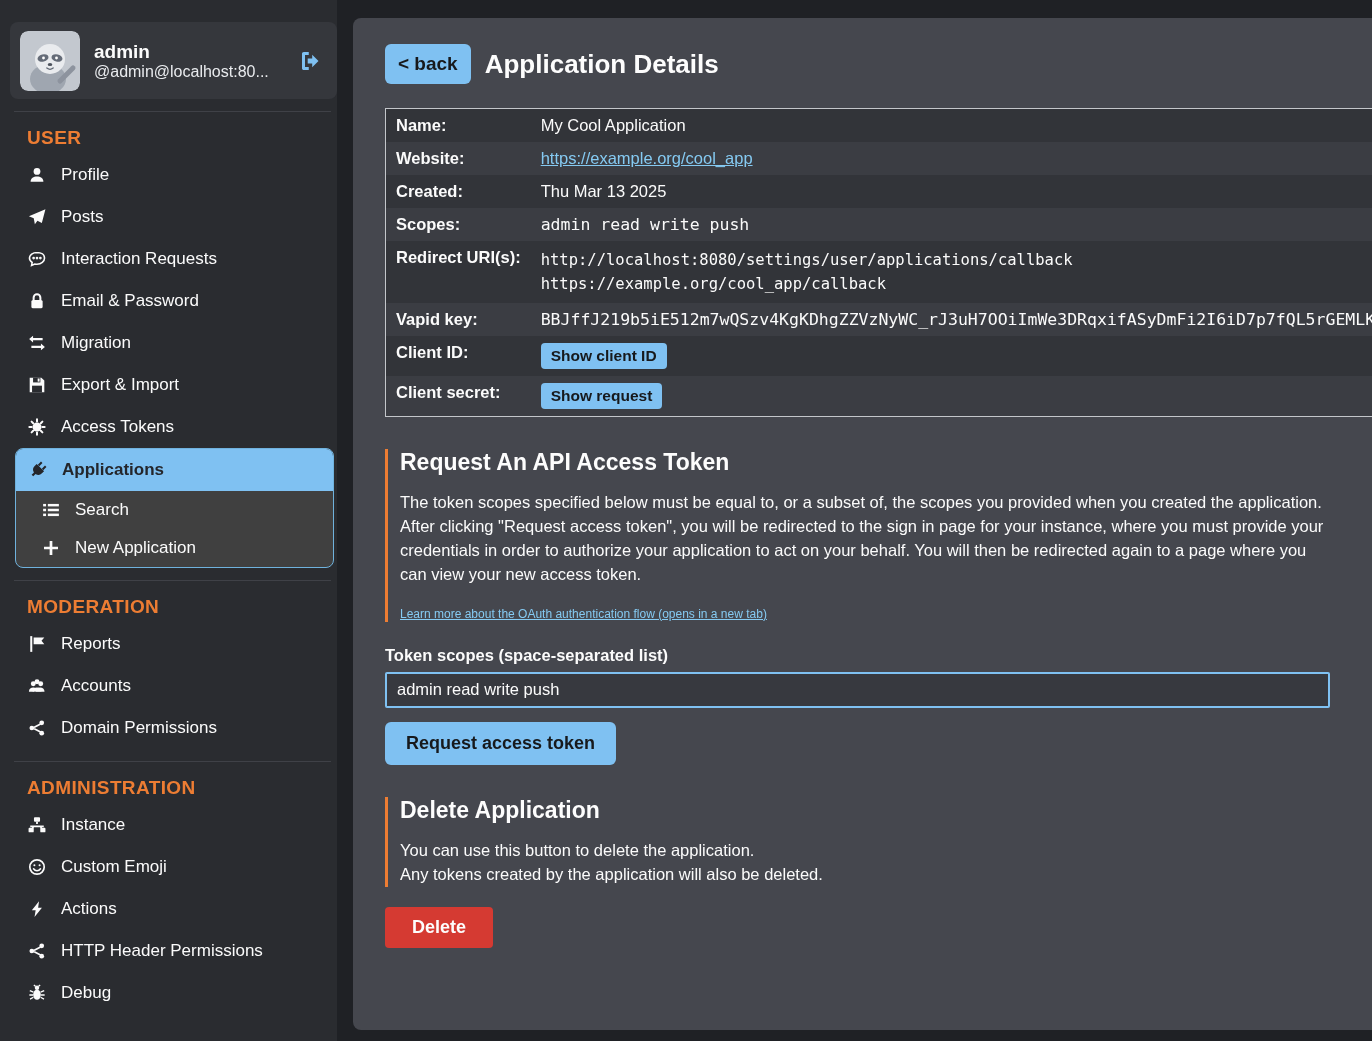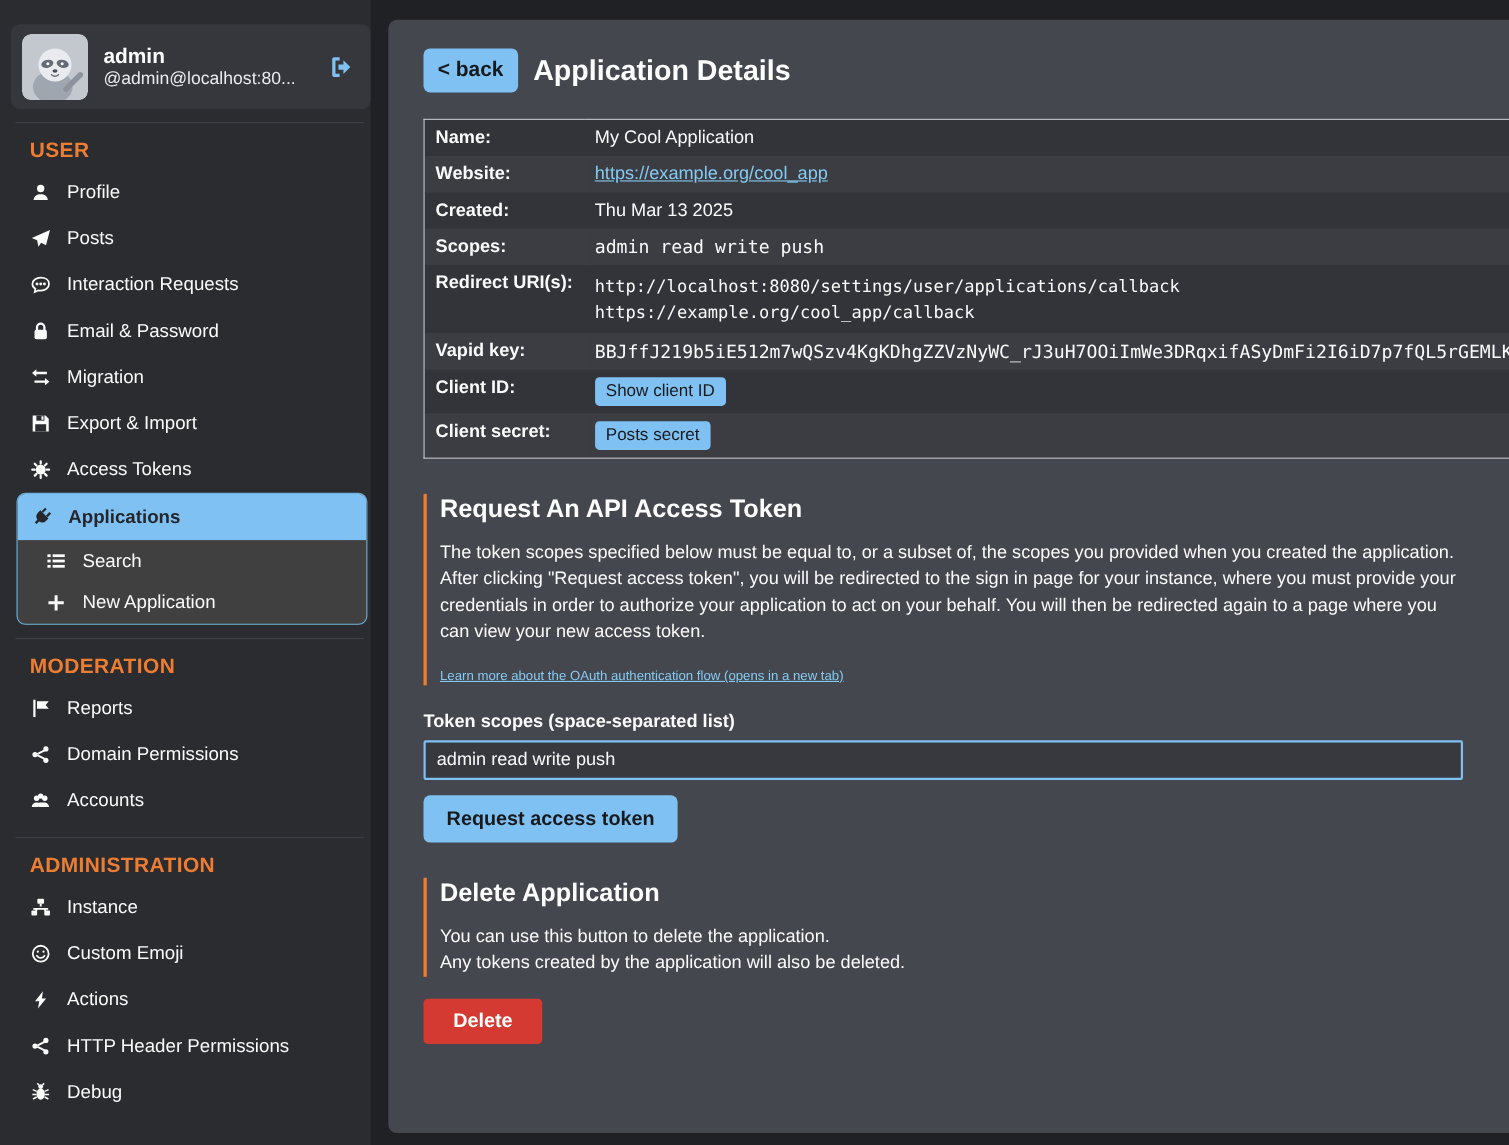--- a/index.html
+++ b/index.html
@@ -82,21 +82,21 @@
   }
   table.details td{padding:7px 10px;font-size:16.5px;vertical-align:top;}
   table.details td.lbl{font-weight:700;width:185px;white-space:nowrap;}
   table.details tr:nth-child(odd){background:#323439;}
   table.details tr:nth-child(even){background:#3b3d43;}
   .mono{font-family:"DejaVu Sans Mono","Liberation Mono",monospace;font-size:15.5px;}
   .mono-line{font-family:"DejaVu Sans Mono","Liberation Mono",monospace;font-size:15.5px;line-height:1.55;}
   a.web-link{color:var(--link-blue);text-decoration:underline;}
   .chip-btn{
     background:var(--accent-blue);color:#17191c;border:none;cursor:pointer;
-    font-family:inherit;font-weight:400;font-size:15.5px;
+    font-family:inherit;font-weight:700;font-size:15.5px;
     padding:4px 10px;border-radius:4px;
   }
   .section{margin-top:32px;}
   .bordered{border-left:3px solid var(--accent-orange);padding-left:12px;}
   .section h2{font-size:23px;font-weight:700;margin:0 0 15px;color:#fdfdfd;}
   .section p{margin:0;font-size:16.5px;line-height:1.45;}
   .learn-link{display:inline-block;margin-top:20px;color:var(--link-blue);text-decoration:underline;font-size:12px;}
   .form-area{margin-top:24px;}
   .input-label{display:block;font-weight:700;font-size:16.5px;margin-bottom:7px;}
   .scopes-input{
@@ -245,40 +245,40 @@
   <div class="menu-item">
     <svg class="mi-icon" viewBox="0 0 16 16" fill="currentColor">
         <rect x="2" y="1" width="1.8" height="14"></rect>
         <path d="M5 2.2h9.5L12 5.2l2.5 3H5z"></path>
       </svg>
     <span>Reports</span>
   </div>
 
   <div class="menu-item">
     <svg class="mi-icon" viewBox="0 0 16 16" fill="currentColor">
-        <circle cx="3.4" cy="8" r="2.1"></circle>
-        <circle cx="12.2" cy="3.4" r="2.1"></circle>
-        <circle cx="12.2" cy="12.6" r="2.1"></circle>
-        <path d="M4.8 6.9l6-3.1.7 1.4-6 3.1zM4.8 9.1l6 3.1.7-1.4-6-3.1z"></path>
-      </svg>
-    <span>Domain Permissions</span>
-  </div>
-
-  <div class="menu-item">
-    <svg class="mi-icon" viewBox="0 0 16 16" fill="currentColor">
         <circle cx="4.7" cy="6" r="2.2"></circle>
         <circle cx="11.3" cy="6" r="2.2"></circle>
         <circle cx="8" cy="4.2" r="2.2"></circle>
         <path d="M.8 13c0-2.3 1.8-3.6 3.9-3.6 1 0 1.9.3 2.6.8-.9.7-1.5 1.7-1.6 2.8z"></path>
         <path d="M6.6 13c0-2.3 1.9-3.7 4.1-3.7v0c2.2 0 4 1.4 4 3.7z"></path>
         <path d="M4 12.9c0-2.2 1.8-3.5 4-3.5s4 1.3 4 3.5z"></path>
       </svg>
     <span>Accounts</span>
   </div>
 
+  <div class="menu-item">
+    <svg class="mi-icon" viewBox="0 0 16 16" fill="currentColor">
+        <circle cx="3.4" cy="8" r="2.1"></circle>
+        <circle cx="12.2" cy="3.4" r="2.1"></circle>
+        <circle cx="12.2" cy="12.6" r="2.1"></circle>
+        <path d="M4.8 6.9l6-3.1.7 1.4-6 3.1zM4.8 9.1l6 3.1.7-1.4-6-3.1z"></path>
+      </svg>
+    <span>Domain Permissions</span>
+  </div>
+
   <div class="divider"></div>
 
   <div class="section-label">ADMINISTRATION</div>
 
   <div class="menu-item">
     <svg class="mi-icon" viewBox="0 0 16 16" fill="currentColor">
         <rect x="5.3" y="1" width="5.4" height="4" rx=".8"></rect>
         <rect x=".5" y="10.5" width="4.6" height="4" rx=".8"></rect>
         <rect x="10.9" y="10.5" width="4.6" height="4" rx=".8"></rect>
         <path d="M7.2 5h1.6v2.2H7.2z"></path>
@@ -362,21 +362,21 @@
       <tr>
         <td class="lbl">Vapid key:</td>
         <td class="mono">BBJffJ219b5iE512m7wQSzv4KgKDhgZZVzNyWC_rJ3uH7OOiImWe3DRqxifASyDmFi2I6iD7p7fQL5rGEMLKESQ</td>
       </tr>
       <tr>
         <td class="lbl">Client ID:</td>
         <td><button class="chip-btn">Show client ID</button></td>
       </tr>
       <tr>
         <td class="lbl">Client secret:</td>
-        <td><button class="chip-btn">Posts secret</button></td>
+        <td><button class="chip-btn">Show request</button></td>
       </tr>
     </tbody>
   </table>
 
   <div class="section">
     <div class="bordered">
       <h2>Request An API Access Token</h2>
       <p>The token scopes specified below must be equal to, or a subset of, the scopes you provided when you created the application.</p>
       <p>After clicking "Request access token", you will be redirected to the sign in page for your instance, where you must provide your credentials in order to authorize your application to act on your behalf. You will then be redirected again to a page where you can view your new access token.</p>
       <a class="learn-link" href="#">Learn more about the OAuth authentication flow (opens in a new tab)</a>

